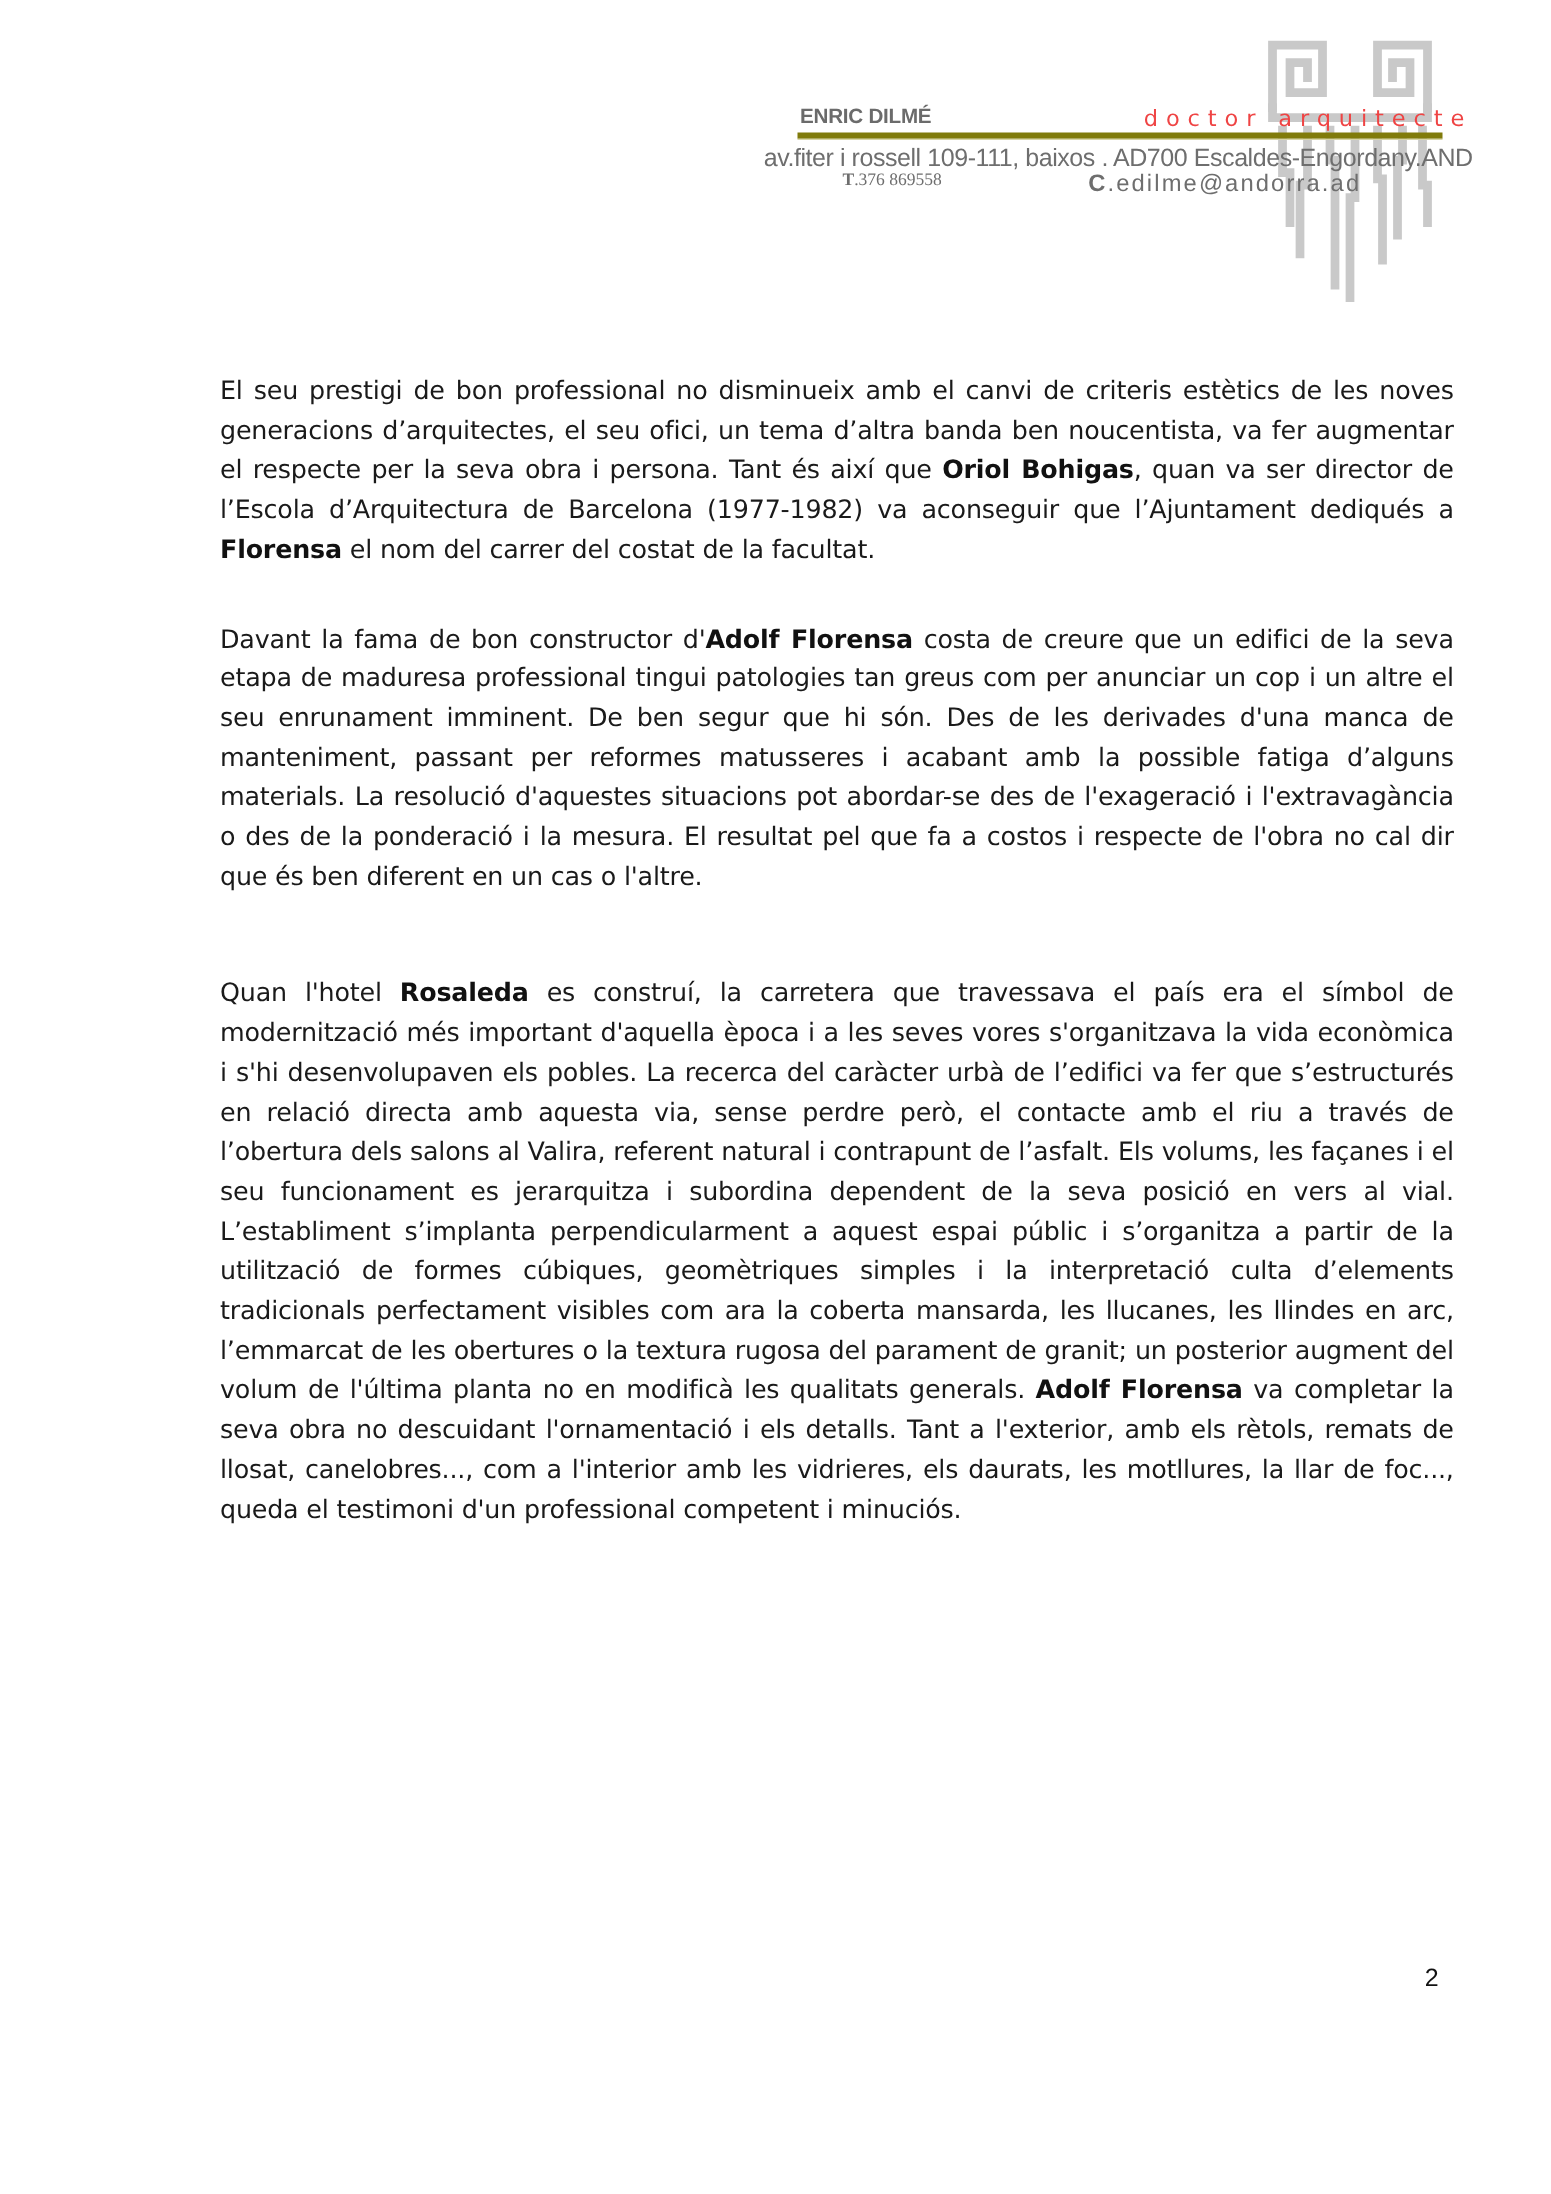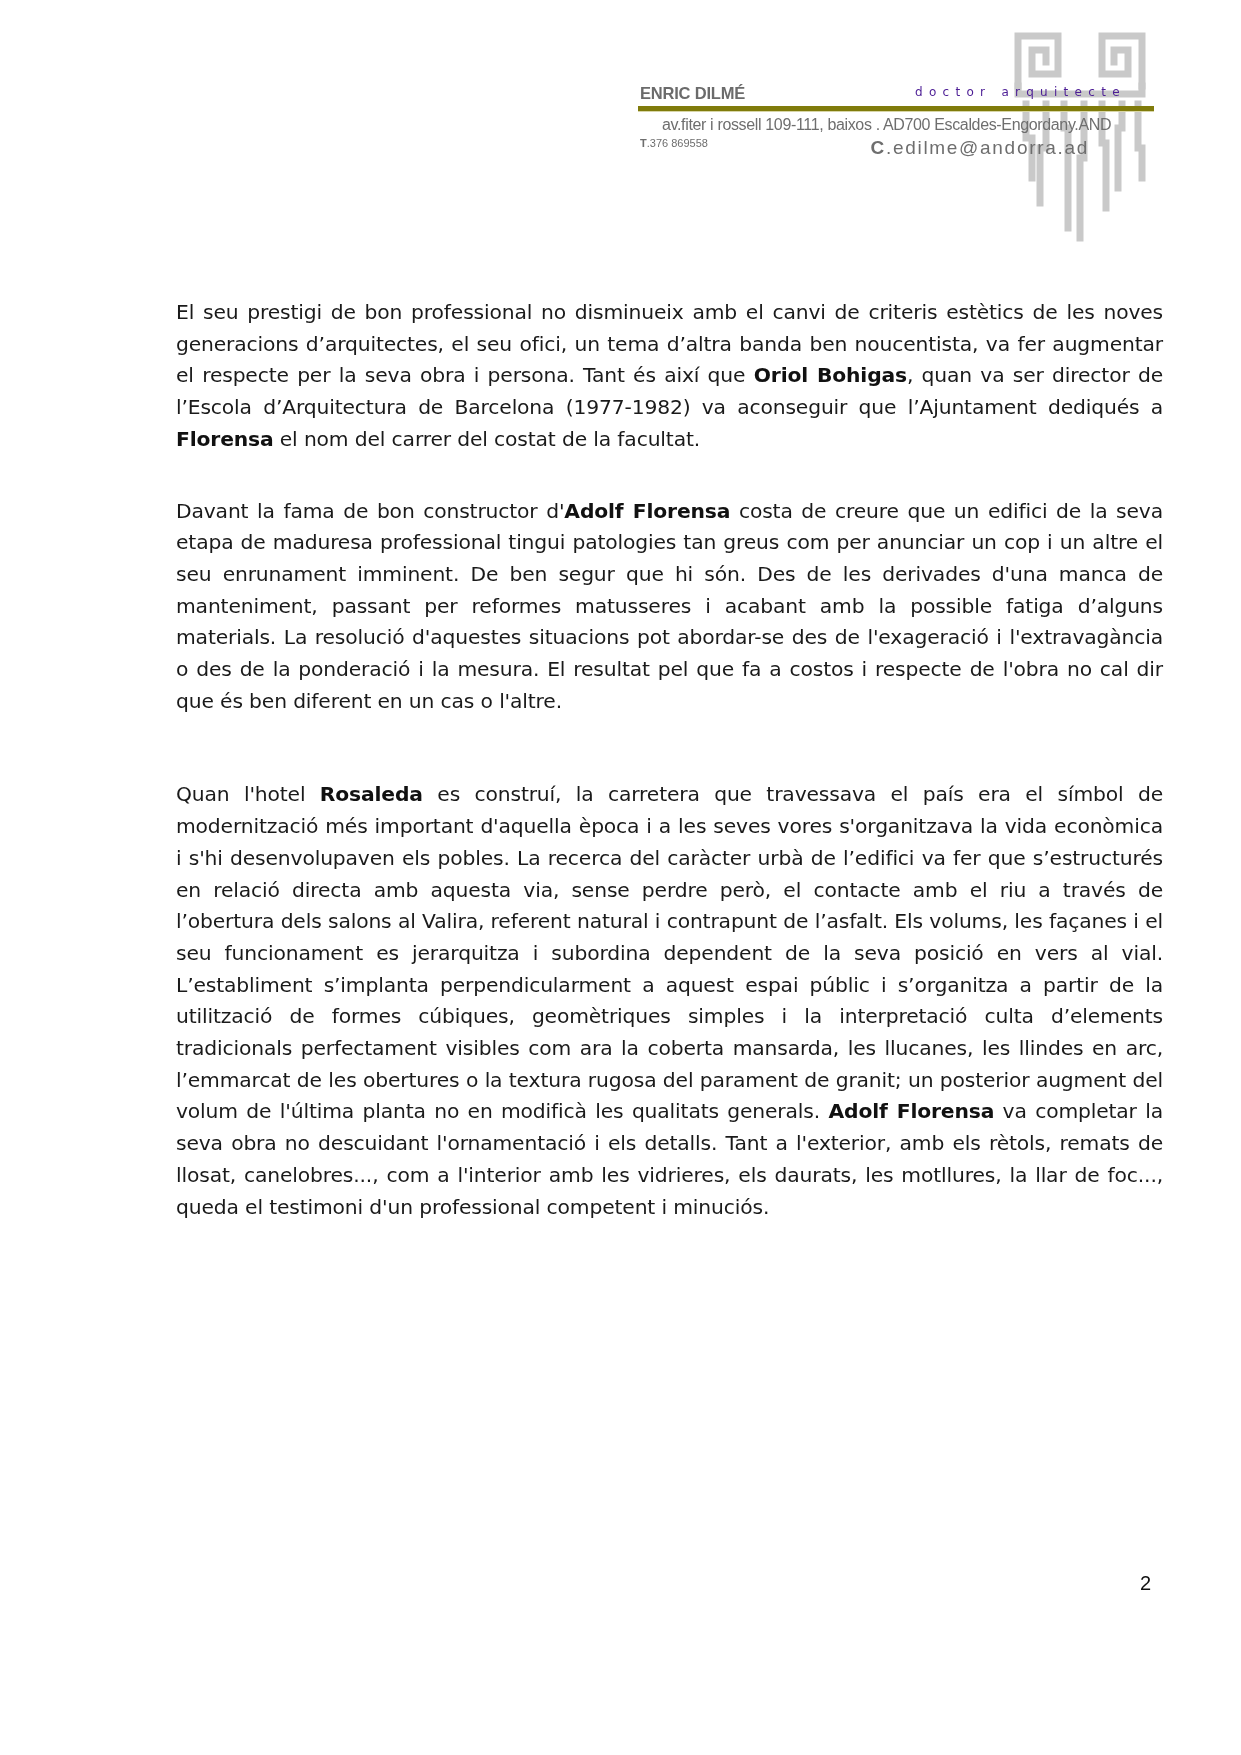--- a/index.html
+++ b/index.html
@@ -3,25 +3,25 @@
 <meta charset="utf-8">
 <style>
   html, body { margin: 0; padding: 0; background: #ffffff; }
   body { width: 1241px; height: 1755px; position: relative; overflow: hidden; }
   .page { position: absolute; left: 0; top: 0; width: 1241px; height: 1755px; background: #fff; }
 
   
   .letterhead { position: absolute; left: 0; top: 0; width: 1178px; height: 250px; }
   .logo { position: absolute; left: 1010px; top: 28px; width: 140px; height: 215px; z-index: 0; }
   .lh-name { position: absolute; left: 640px; top: 84px; font-family: "Liberation Sans", sans-serif; font-weight: bold; font-size: 16.5px; color: #6b6b6b; letter-spacing: -0.2px; z-index: 2; }
-  .lh-title { position: absolute; left: 915px; top: 85px; width: 238px; font-family: "DejaVu Sans", sans-serif; font-size: 12px; color: #4c1d95; letter-spacing: 6.3px; z-index: 2; white-space: nowrap; }
+  .lh-title { position: absolute; left: 915px; top: 85px; width: 238px; font-family: "DejaVu Sans", sans-serif; font-size: 18px; color: #ef4444; letter-spacing: 6.3px; z-index: 2; white-space: nowrap; }
   .lh-rule { position: absolute; left: 638px; top: 106px; width: 516px; height: 5px; background: #807b0b; z-index: 2; }
   .lh-rule-thin { position: absolute; left: 638px; top: 111px; width: 516px; height: 1px; background: #d8d6a8; z-index: 2; }
-  .lh-address { position: absolute; left: 662px; top: 116px; font-family: "Liberation Sans", sans-serif; font-size: 16px; color: #6e6e6e; letter-spacing: -0.35px; z-index: 2; white-space: nowrap; }
-  .lh-phone { position: absolute; left: 640px; top: 137px; font-family: Liberation Sans, sans-serif; font-size: 11px; color: #6e6e6e; z-index: 2; white-space: nowrap; }
+  .lh-address { position: absolute; left: 611px; top: 116px; font-family: "Liberation Sans", sans-serif; font-size: 20px; color: #6e6e6e; letter-spacing: -0.35px; z-index: 2; white-space: nowrap; }
+  .lh-phone { position: absolute; left: 674px; top: 137px; font-family: Liberation Serif, serif; font-size: 14px; color: #6e6e6e; z-index: 2; white-space: nowrap; }
   .lh-phone b, .lh-email b { font-weight: bold; color: #6e6e6e; }
   .lh-email { position: absolute; right: 89px; top: 137px; font-family: "Liberation Sans", sans-serif; font-size: 19px; color: #6e6e6e; letter-spacing: 1.7px; z-index: 2; white-space: nowrap; }
 
   
   .body-text { position: absolute; left: 176px; top: 297px; width: 987px; font-family: "DejaVu Sans", sans-serif; font-size: 20.3px; line-height: 31.7px; color: #1a1a1a; letter-spacing: -0.15px; }
   .para { margin: 0; text-align: justify; }
   .para b { font-weight: bold; color: #111; }
   .p1 { margin-bottom: 63px; }
   .p2 { margin-bottom: 40px; }
   .p3 { margin-bottom: 62px; }

